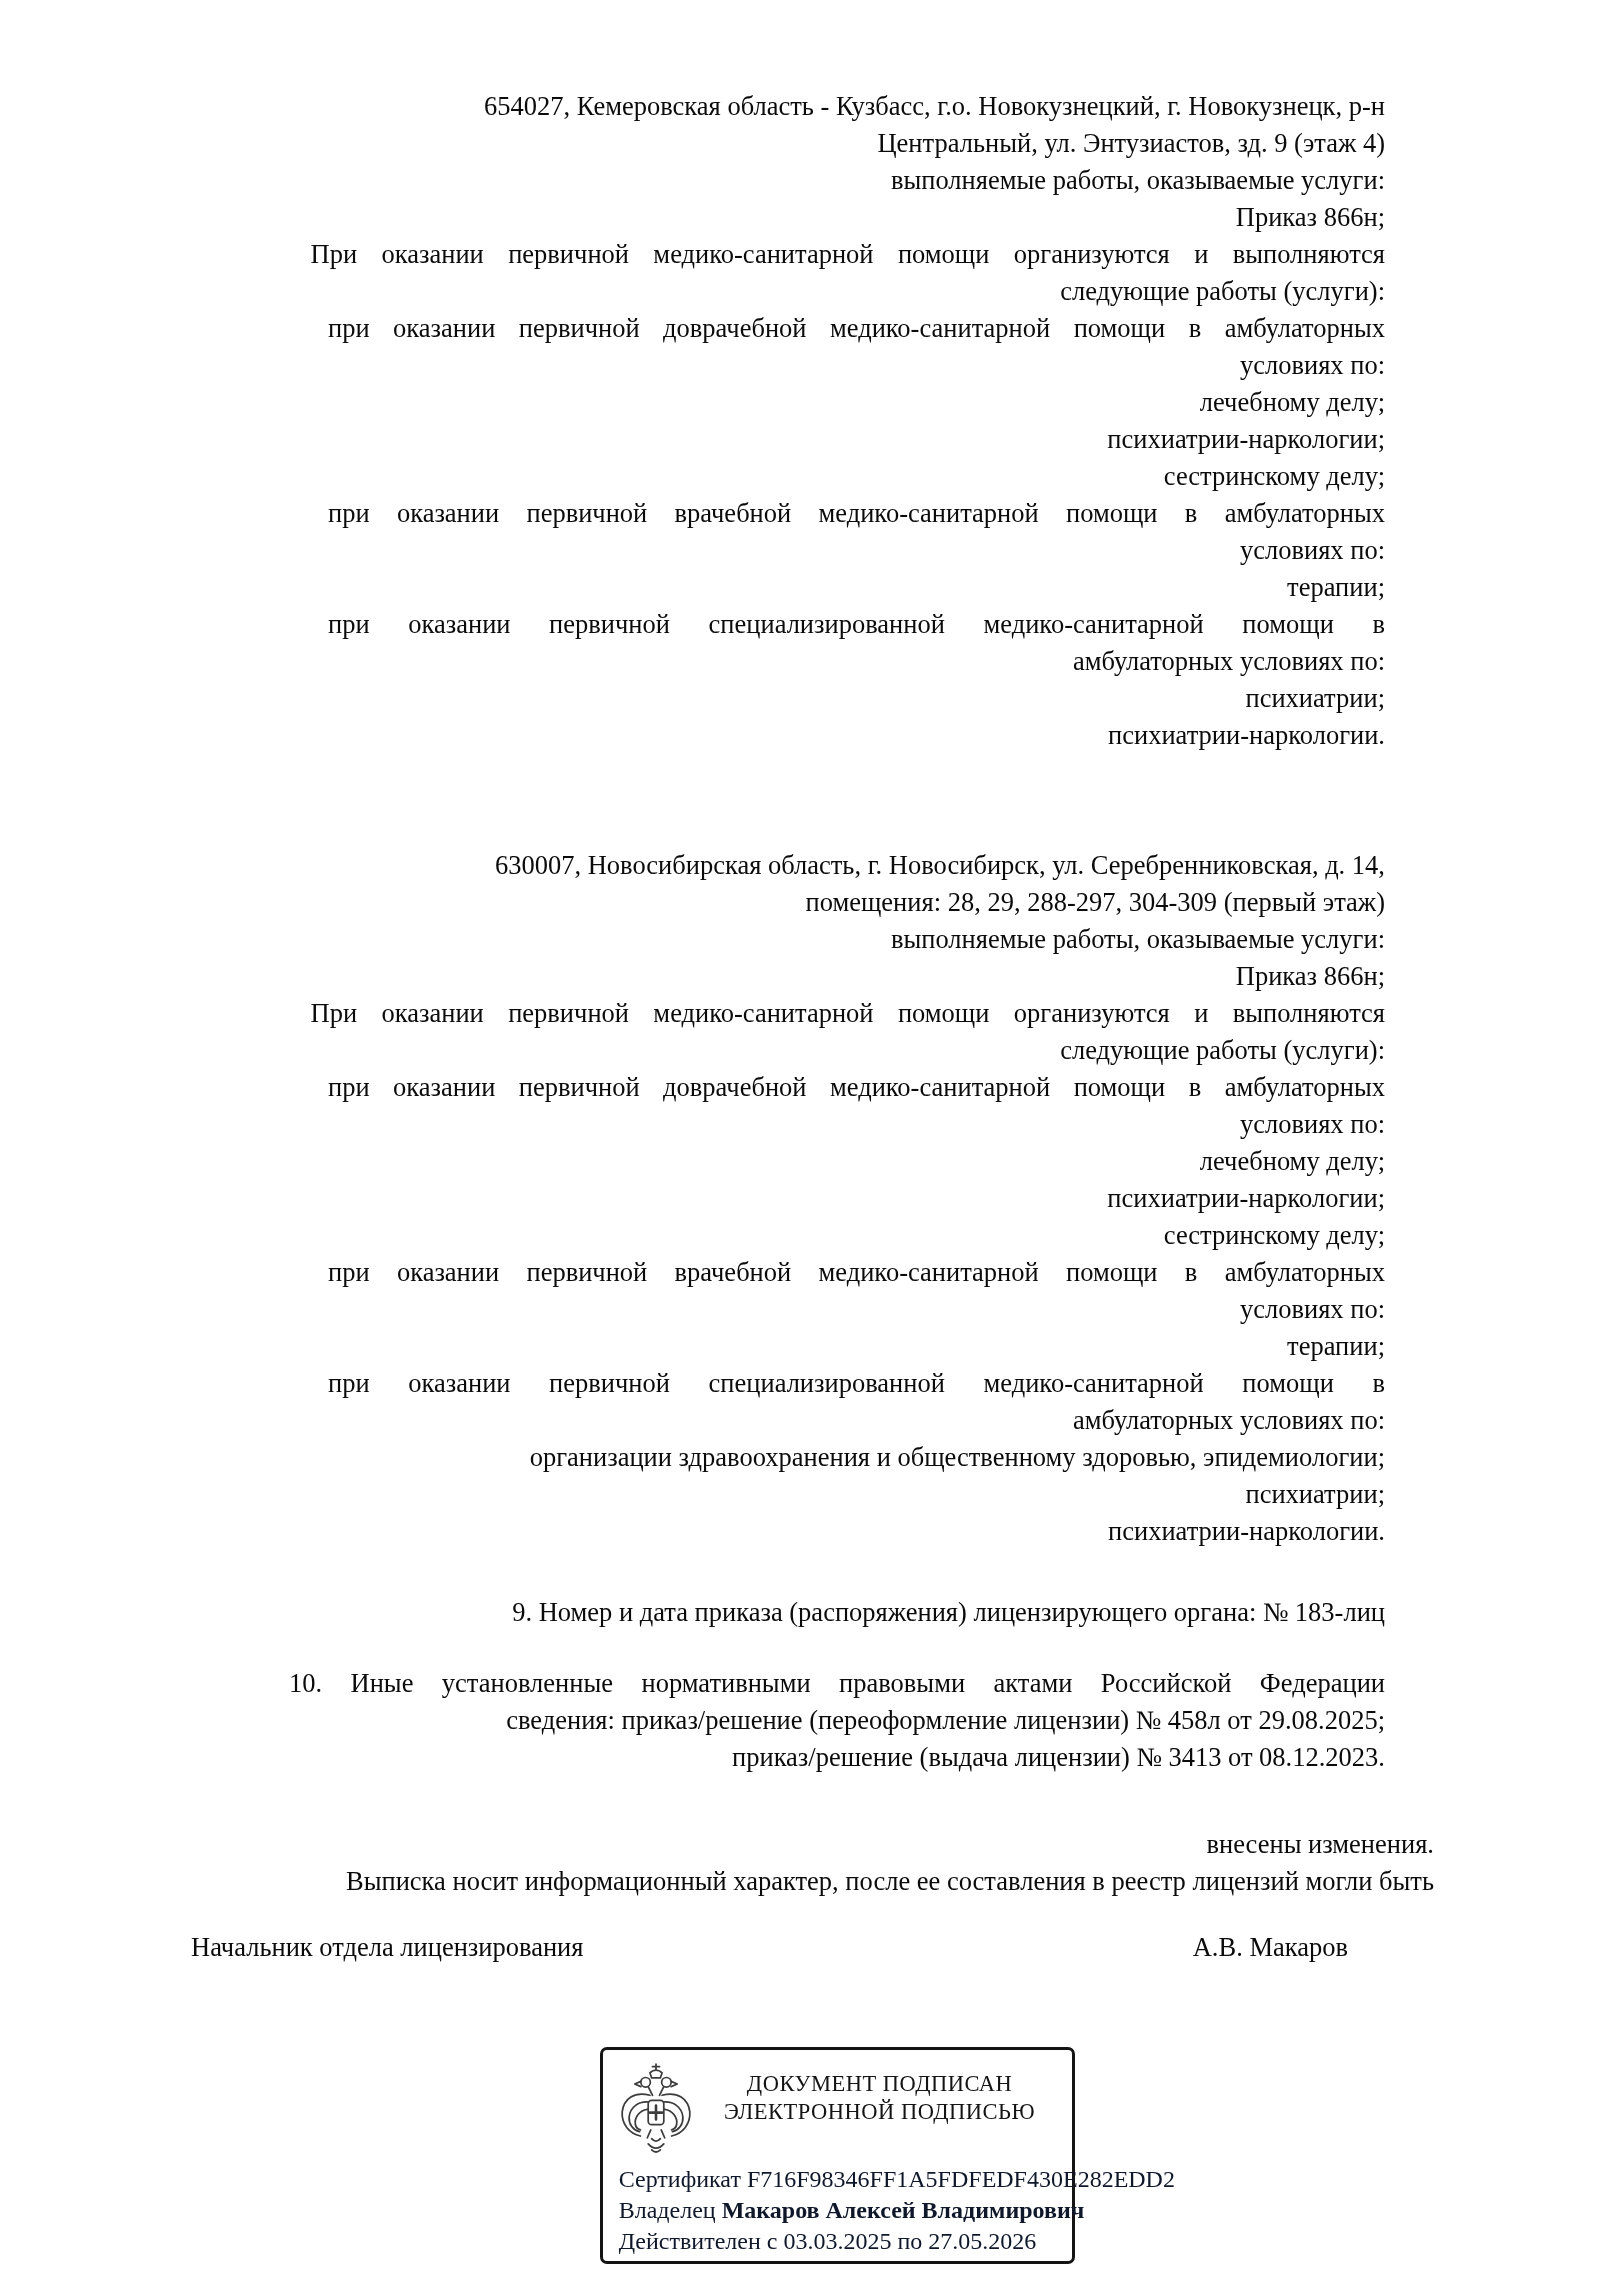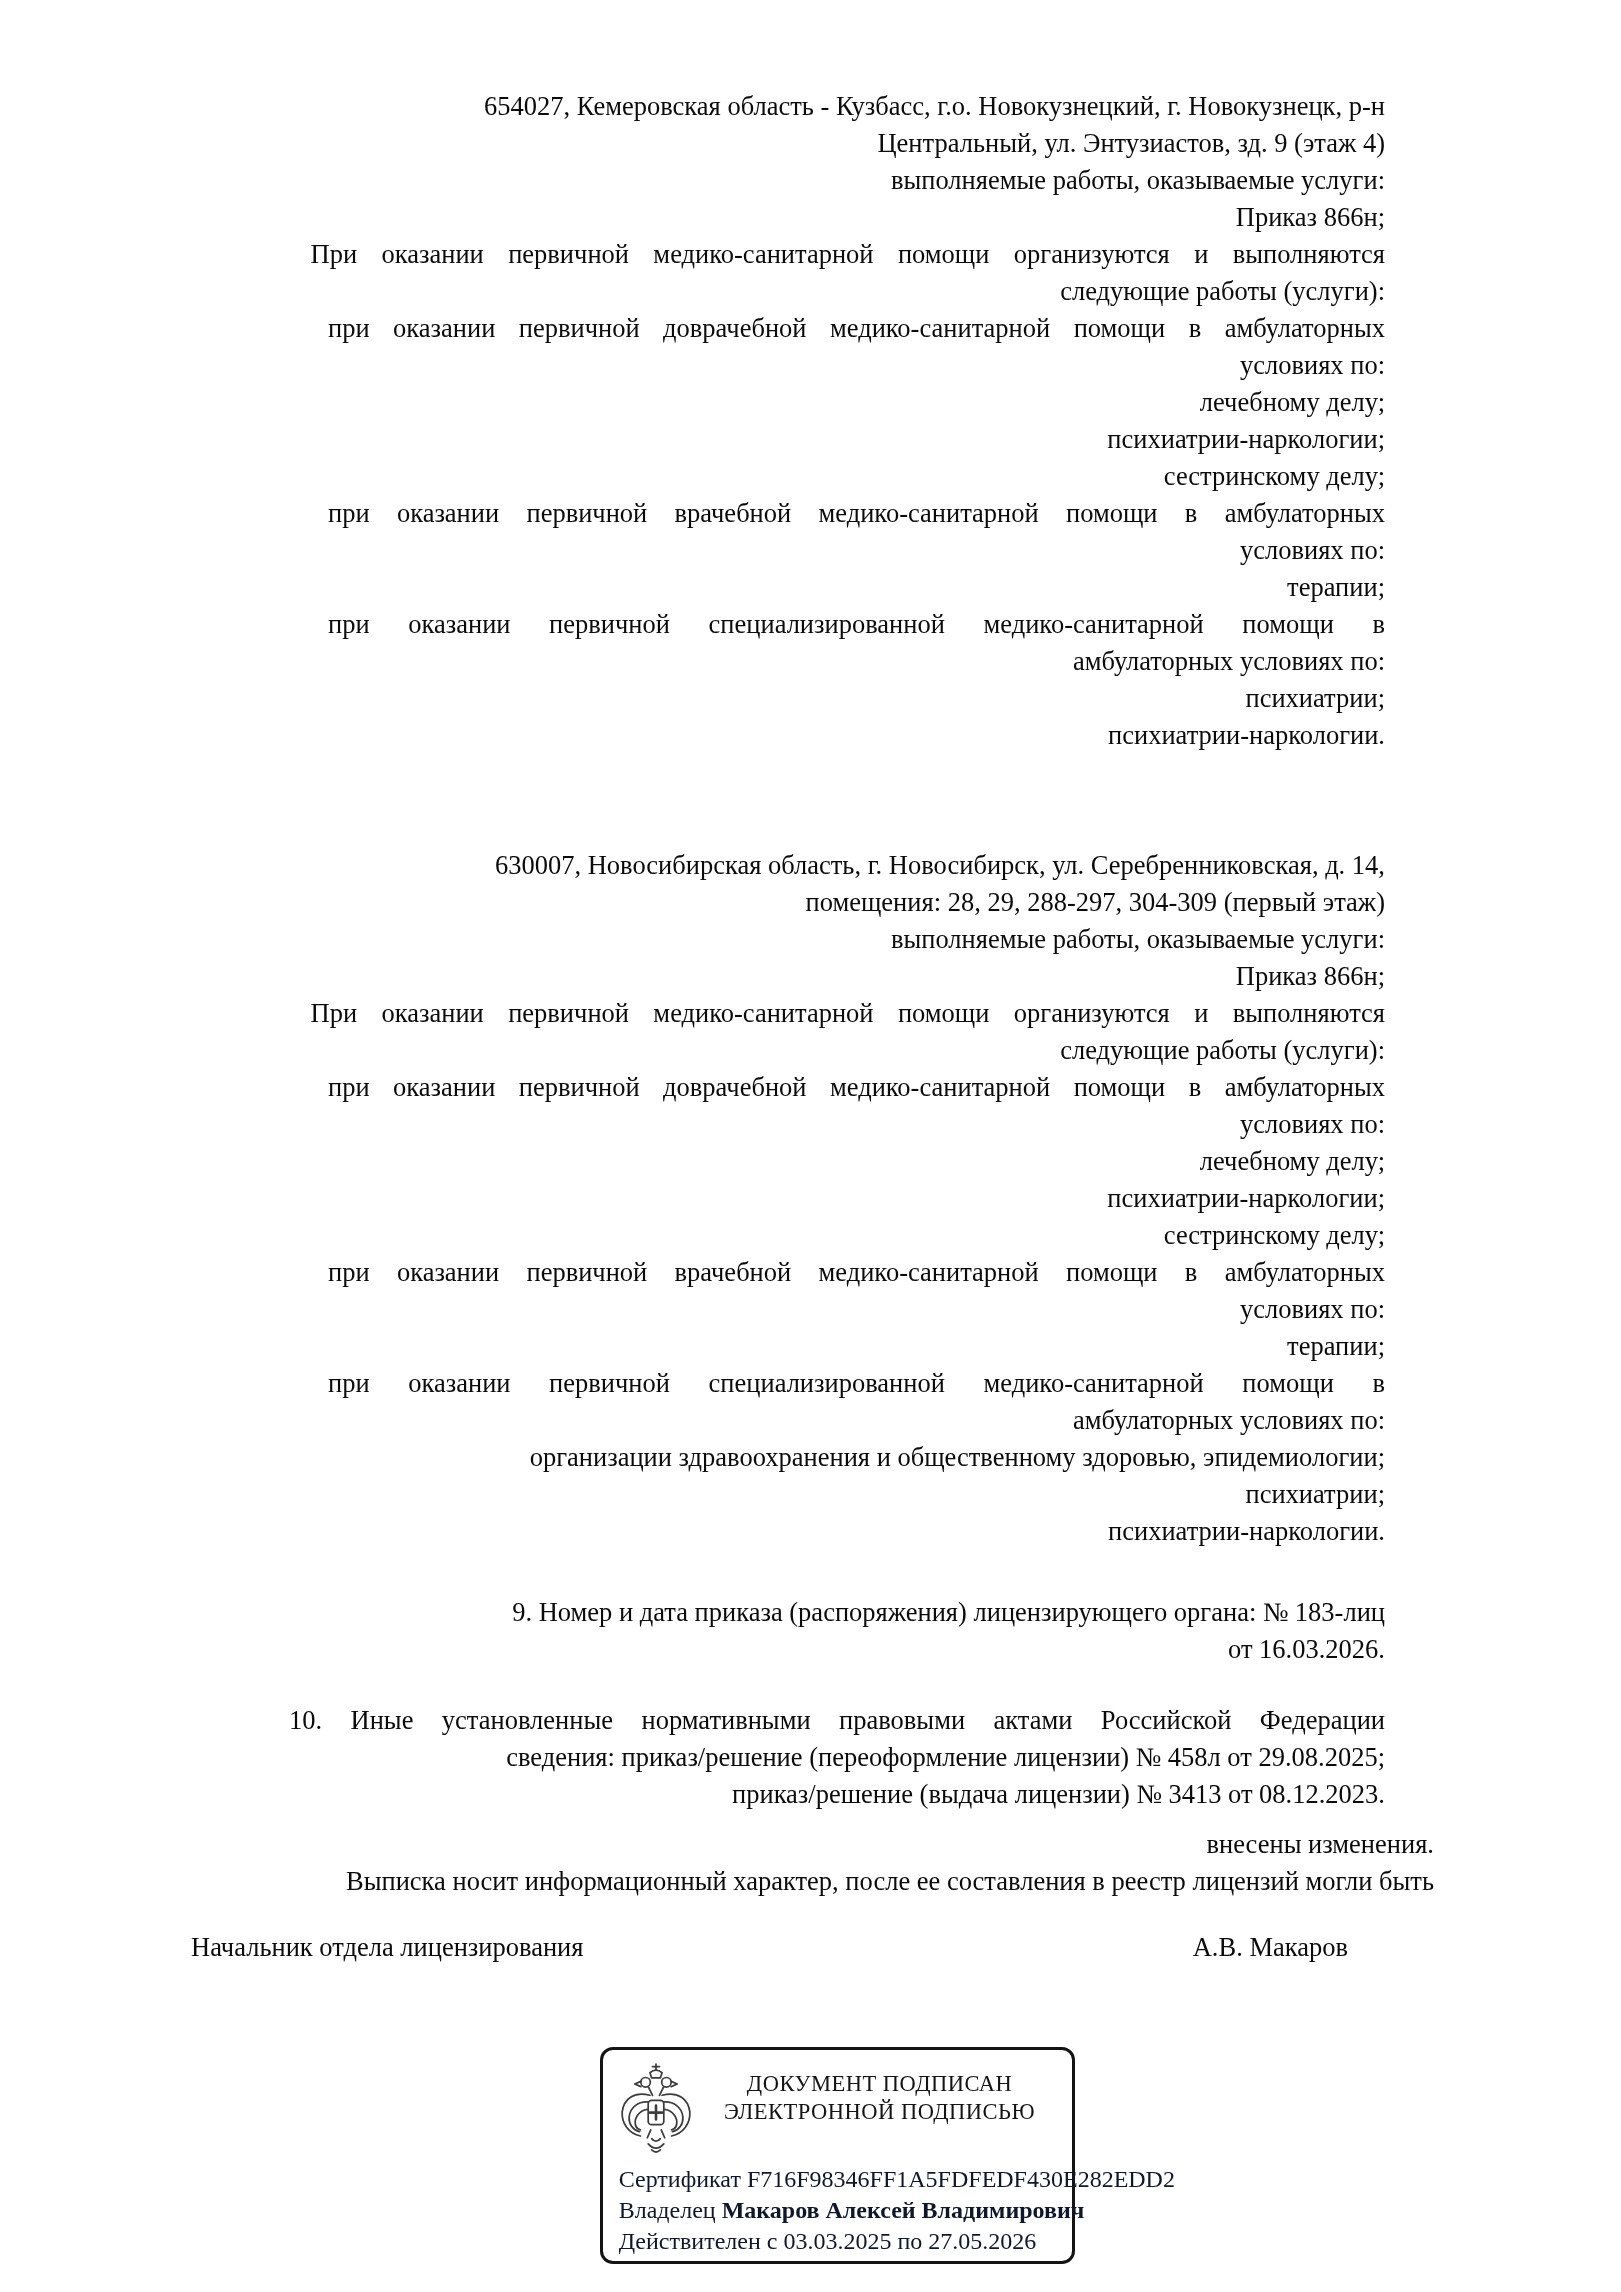--- a/index.html
+++ b/index.html
@@ -26,21 +26,21 @@
   .note{position:absolute;left:191px;top:1826px;width:1243px;}
   .sig{
     position:absolute;left:191px;top:1929px;width:1238px;
     display:flex;justify-content:space-between;align-items:flex-end;
     line-height:37px;
   }
   .sig .sig-name{margin-right:81px;}
 
   .stamp{
     position:absolute;left:600px;top:2047px;width:475px;height:217px;
-    border:3.9px solid #141414;border-radius:13px;box-sizing:border-box;
+    border:3.9px solid #141414;border-radius:7px;box-sizing:border-box;
     background:#fff;
   }
   .emblem{position:absolute;left:13.7px;top:10.8px;width:78px;height:98px;}
   .stamp-title{
     position:absolute;left:92px;right:7.8px;top:19.6px;
     text-align:center;font-size:22.5px;line-height:28px;letter-spacing:0.5px;
     color:#141414;
   }
   .stamp-body{
     position:absolute;left:15.7px;top:114px;right:13px;
@@ -91,21 +91,20 @@
         <div class="line i1">условиях по:</div>
         <div class="line i3">терапии;</div>
         <div class="line i2 j">при оказании первичной специализированной медико-санитарной помощи в</div>
         <div class="line i1">амбулаторных условиях по:</div>
         <div class="line i3">организации здравоохранения и общественному здоровью, эпидемиологии;</div>
         <div class="line i3">психиатрии;</div>
         <div class="line i3">психиатрии-наркологии.</div>
       </section>
     <section class="item gap2">
         <div class="line i0">9. Номер и дата приказа (распоряжения) лицензирующего органа: № 183-лиц</div>
-        <div class="line i2">от 16.03.2026.</div>
       </section>
     <section class="item gap3">
         <div class="line i0 j">10. Иные установленные нормативными правовыми актами Российской Федерации</div>
         <div class="line i2">сведения: приказ/решение (переоформление лицензии) № 458л от 29.08.2025;</div>
         <div class="line i2">приказ/решение (выдача лицензии) № 3413 от 08.12.2023.</div>
       </section>
   </div>
 
   <div class="note">
       <div class="line i0">внесены изменения.</div>

